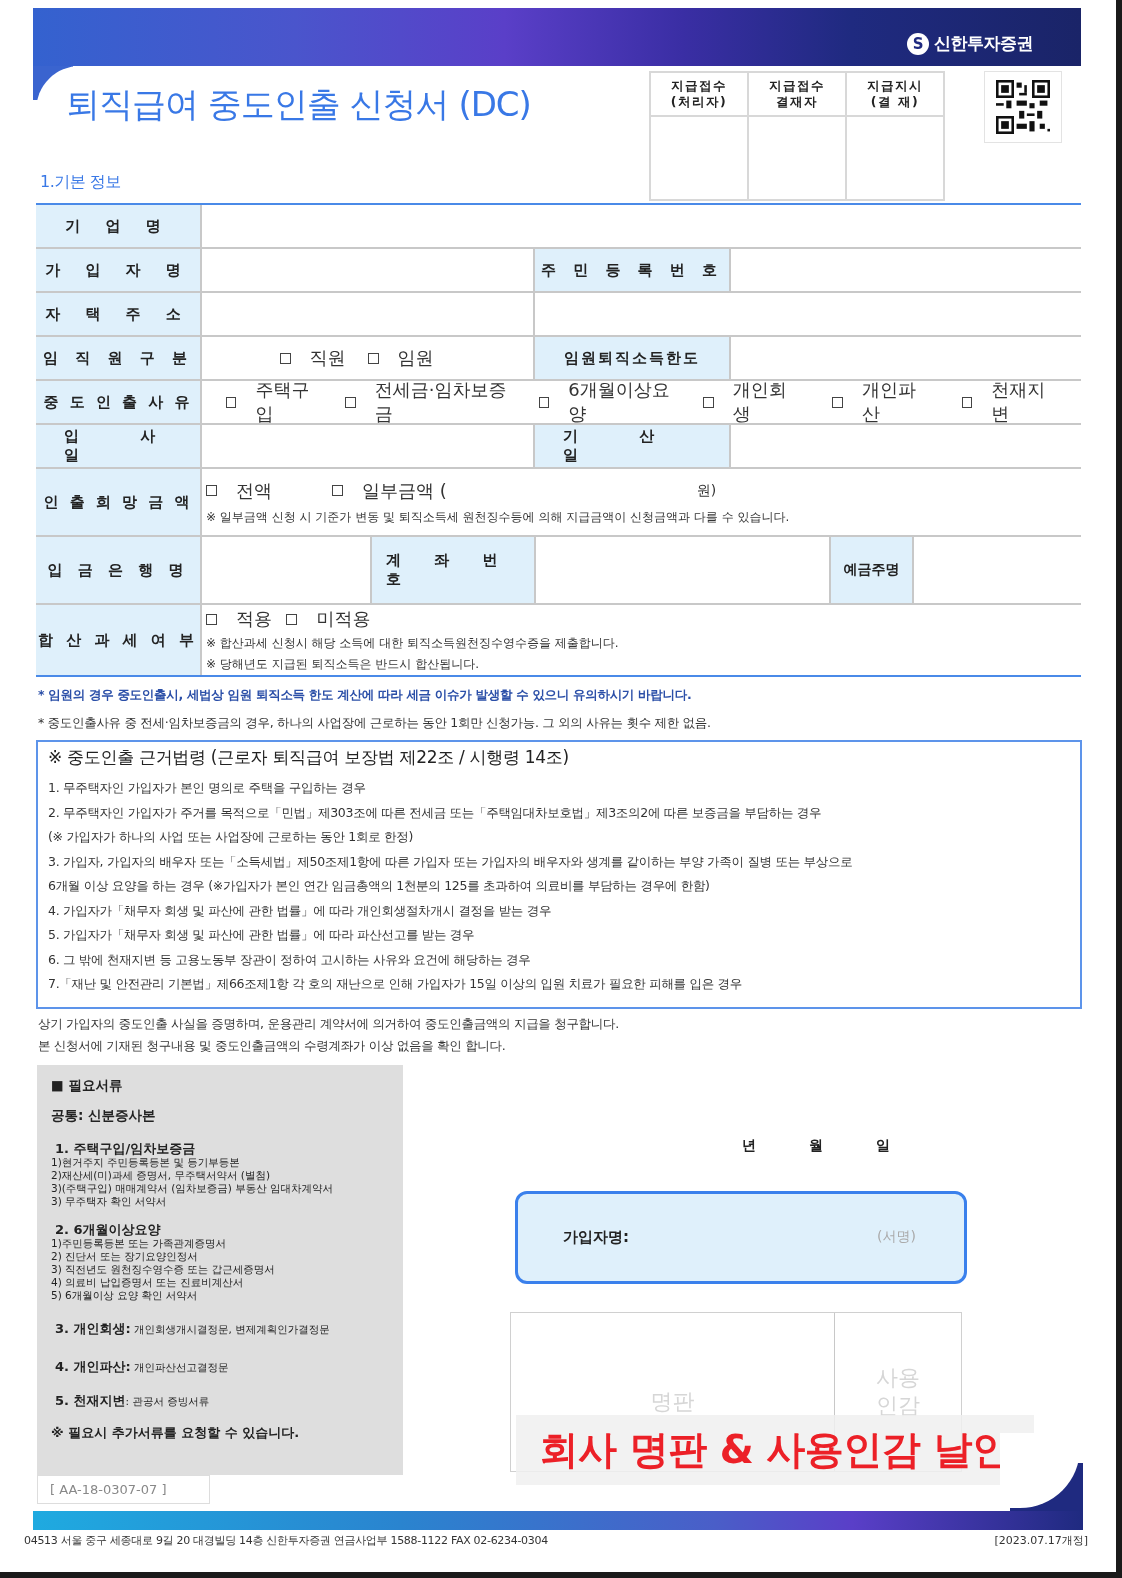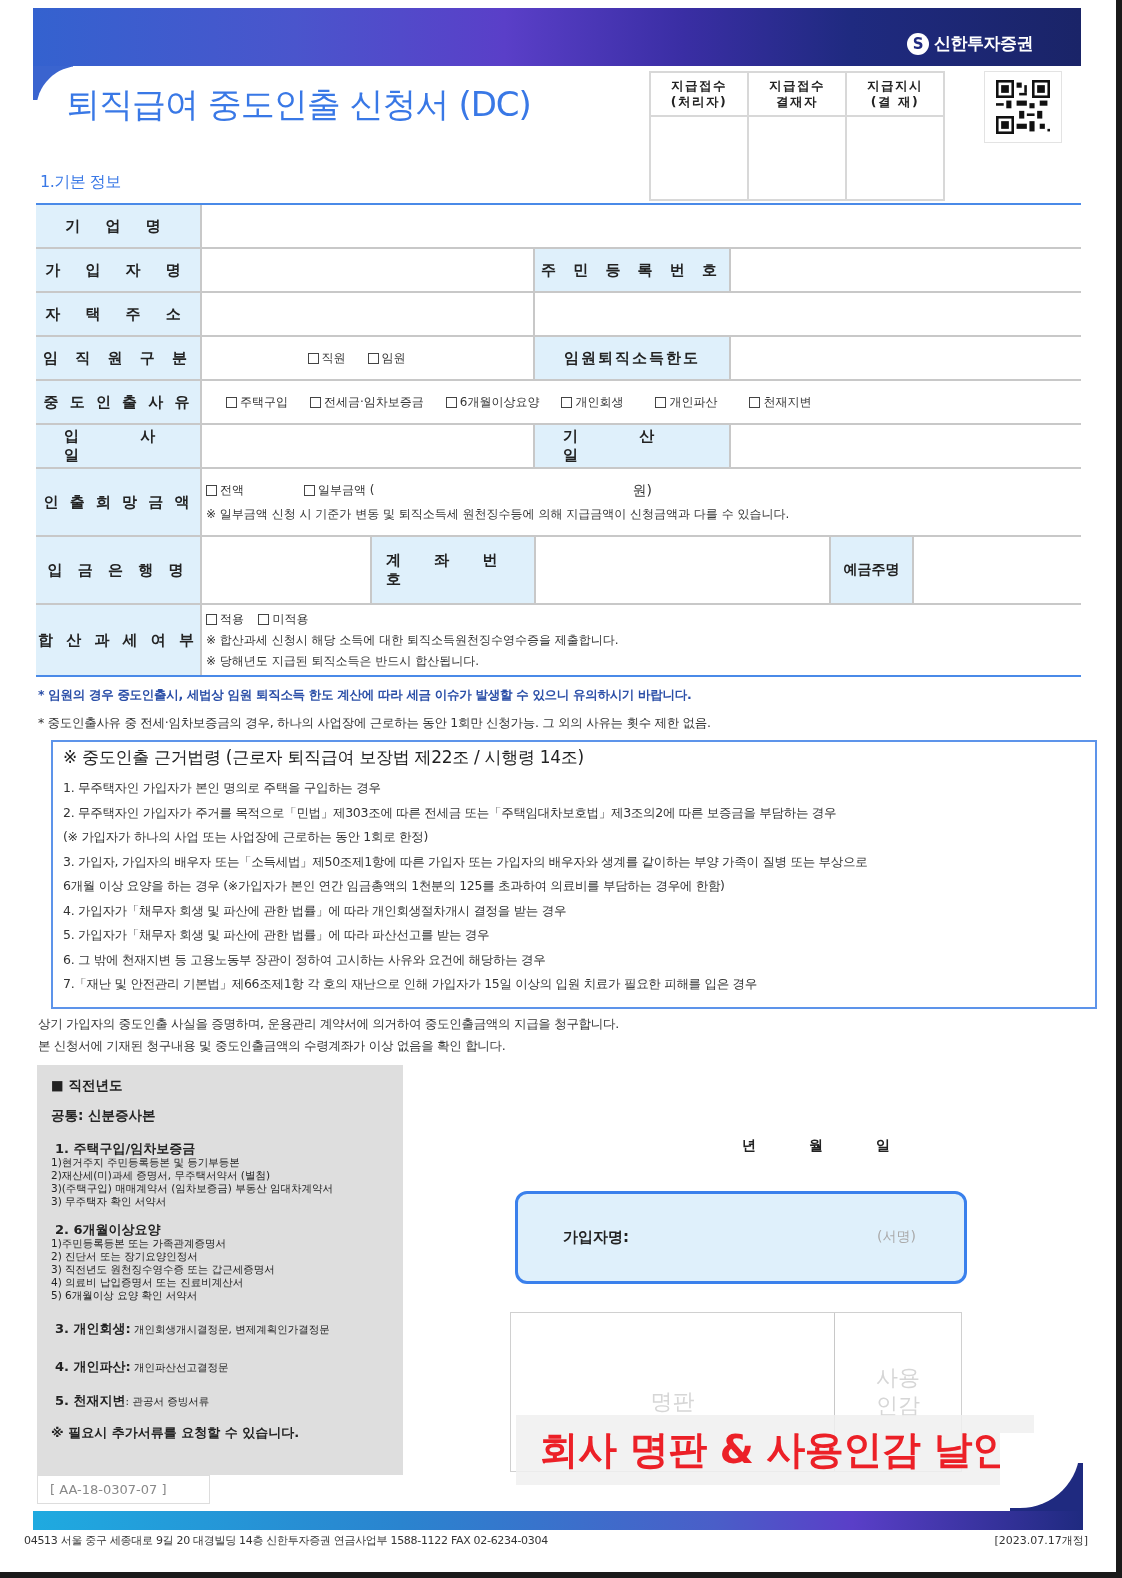--- a/index.html
+++ b/index.html
@@ -32,28 +32,28 @@
 
   
   .form { position: absolute; left: 36px; top: 203px; width: 1045px; border-top: 2px solid #4a8ae8; }
   .row { display: flex; border-bottom: 2px solid #c8c8c8; }
   .row.last { border-bottom: 2px solid #4a8ae8; }
   .lbl { background: #dff0fb; width: 166px; flex: 0 0 166px; border-right: 2px solid #c8c8c8; display: flex; align-items: center; justify-content: center; font-weight: bold; font-size: 15px; letter-spacing: 6px; color: #222; }
   .lbl.wide { letter-spacing: 10px; }
   .cell { border-right: 2px solid #c8c8c8; display: flex; align-items: center; font-size: 14px; color: #333; }
   .cell:last-child { border-right: none; }
   .mid-lbl { background: #dff0fb; border-right: 2px solid #c8c8c8; display: flex; align-items: center; justify-content: center; font-weight: bold; font-size: 15px; letter-spacing: 6px; }
-  .chk { display: inline-flex; align-items: center; gap: 0; margin-right: 22px; font-size: 12px; justify-content: space-between; }
+  .chk { display: inline-flex; align-items: center; gap: 16px; margin-right: 22px; font-size: 18px; justify-content: space-between; }
   .box { display: inline-block; width: 11px; height: 11px; border: 1px solid #444; margin-right: 3px; }
   .note { font-size: 12px; color: #333; }
 
   .warn1 { position: absolute; left: 38px; top: 687px; font-size: 12.5px; color: #2b4fa8; font-weight: bold; letter-spacing: -0.3px; }
   .warn2 { position: absolute; left: 38px; top: 715px; font-size: 12.5px; color: #333; letter-spacing: -0.3px; }
 
-  .law { position: absolute; left: 51px; top: 740px; width: 1046px; height: 269px; border: 2px solid #5d94ea; padding: 4px 10px; }
+  .law { position: absolute; left: 36px; top: 740px; width: 1046px; height: 269px; border: 2px solid #5d94ea; padding: 4px 10px; }
   .law-title { font-size: 17px; color: #222; margin-bottom: 7px; letter-spacing: -0.3px; }
   .law-line { font-size: 12.5px; color: #333; line-height: 24.5px; letter-spacing: -0.3px; white-space: nowrap; }
 
   .decl { position: absolute; left: 38px; top: 1013px; font-size: 12.5px; color: #333; line-height: 22px; letter-spacing: -0.3px; }
 
   
   .docs { position: absolute; left: 37px; top: 1065px; width: 366px; height: 410px; background: #dedede; padding: 8px 14px; }
   .docs-h { font-weight: bold; font-size: 13.5px; margin: 4px 0 12px; }
   .docs-common { font-weight: bold; font-size: 13.5px; margin-bottom: 16px; }
   .docs-sec { font-weight: bold; font-size: 13px; margin-left: 4px; line-height: 15px; }
@@ -219,21 +219,21 @@
       <div class="cell" style="flex:1"></div>
     </div>
     <div class="row" style="height:68px">
       <div class="lbl" style="letter-spacing:3px">인 출 희 망 금 액</div>
       <div class="cell" style="flex:1; flex-direction:column; align-items:flex-start; justify-content:center; padding-left:4px; gap:6px">
         <div style="display:flex; align-items:center">
           <span class="chk" style="margin-right:60px">
               <span class="box"></span>
               <span>전액</span>
             </span>
-          <span class="chk" style="margin-right:12px">
+          <span class="chk" style="margin-right:4px">
               <span class="box"></span>
               <span>일부금액 (</span>
             </span>
           <span style="display:inline-block; width:246px"></span>
           <span style="font-size:14px">원)</span>
         </div>
         <div class="note">※ 일부금액 신청 시 기준가 변동 및 퇴직소득세 원천징수등에 의해 지급금액이 신청금액과 다를 수 있습니다.</div>
       </div>
     </div>
     <div class="row" style="height:68px">
@@ -278,21 +278,21 @@
     <div class="law-line">6. 그 밖에 천재지변 등 고용노동부 장관이 정하여 고시하는 사유와 요건에 해당하는 경우</div>
     <div class="law-line">7.「재난 및 안전관리 기본법」제66조제1항 각 호의 재난으로 인해 가입자가 15일 이상의 입원 치료가 필요한 피해를 입은 경우</div>
   </div>
 
   <div class="decl">
     <div>상기 가입자의 중도인출 사실을 증명하며, 운용관리 계약서에 의거하여 중도인출금액의 지급을 청구합니다.</div>
     <div>본 신청서에 기재된 청구내용 및 중도인출금액의 수령계좌가 이상 없음을 확인 합니다.</div>
   </div>
 
   <div class="docs">
-    <div class="docs-h">■ 직전년도</div>
+    <div class="docs-h">■ 필요서류</div>
     <div class="docs-common">공통: 신분증사본</div>
     <div class="docs-sec">1. 주택구입/임차보증금</div>
     <div class="docs-item">1)현거주지 주민등록등본 및 등기부등본</div>
     <div class="docs-item">2)재산세(미)과세 증명서, 무주택서약서 (별첨)</div>
     <div class="docs-item">3)(주택구입) 매매계약서 (임차보증금) 부동산 임대차계약서</div>
     <div class="docs-item">3) 무주택자 확인 서약서</div>
     <div class="docs-sec" style="margin-top:14px">2. 6개월이상요양</div>
     <div class="docs-item">1)주민등록등본 또는 가족관계증명서</div>
     <div class="docs-item">2) 진단서 또는 장기요양인정서</div>
     <div class="docs-item">3) 직전년도 원천징수영수증 또는 갑근세증명서</div>

